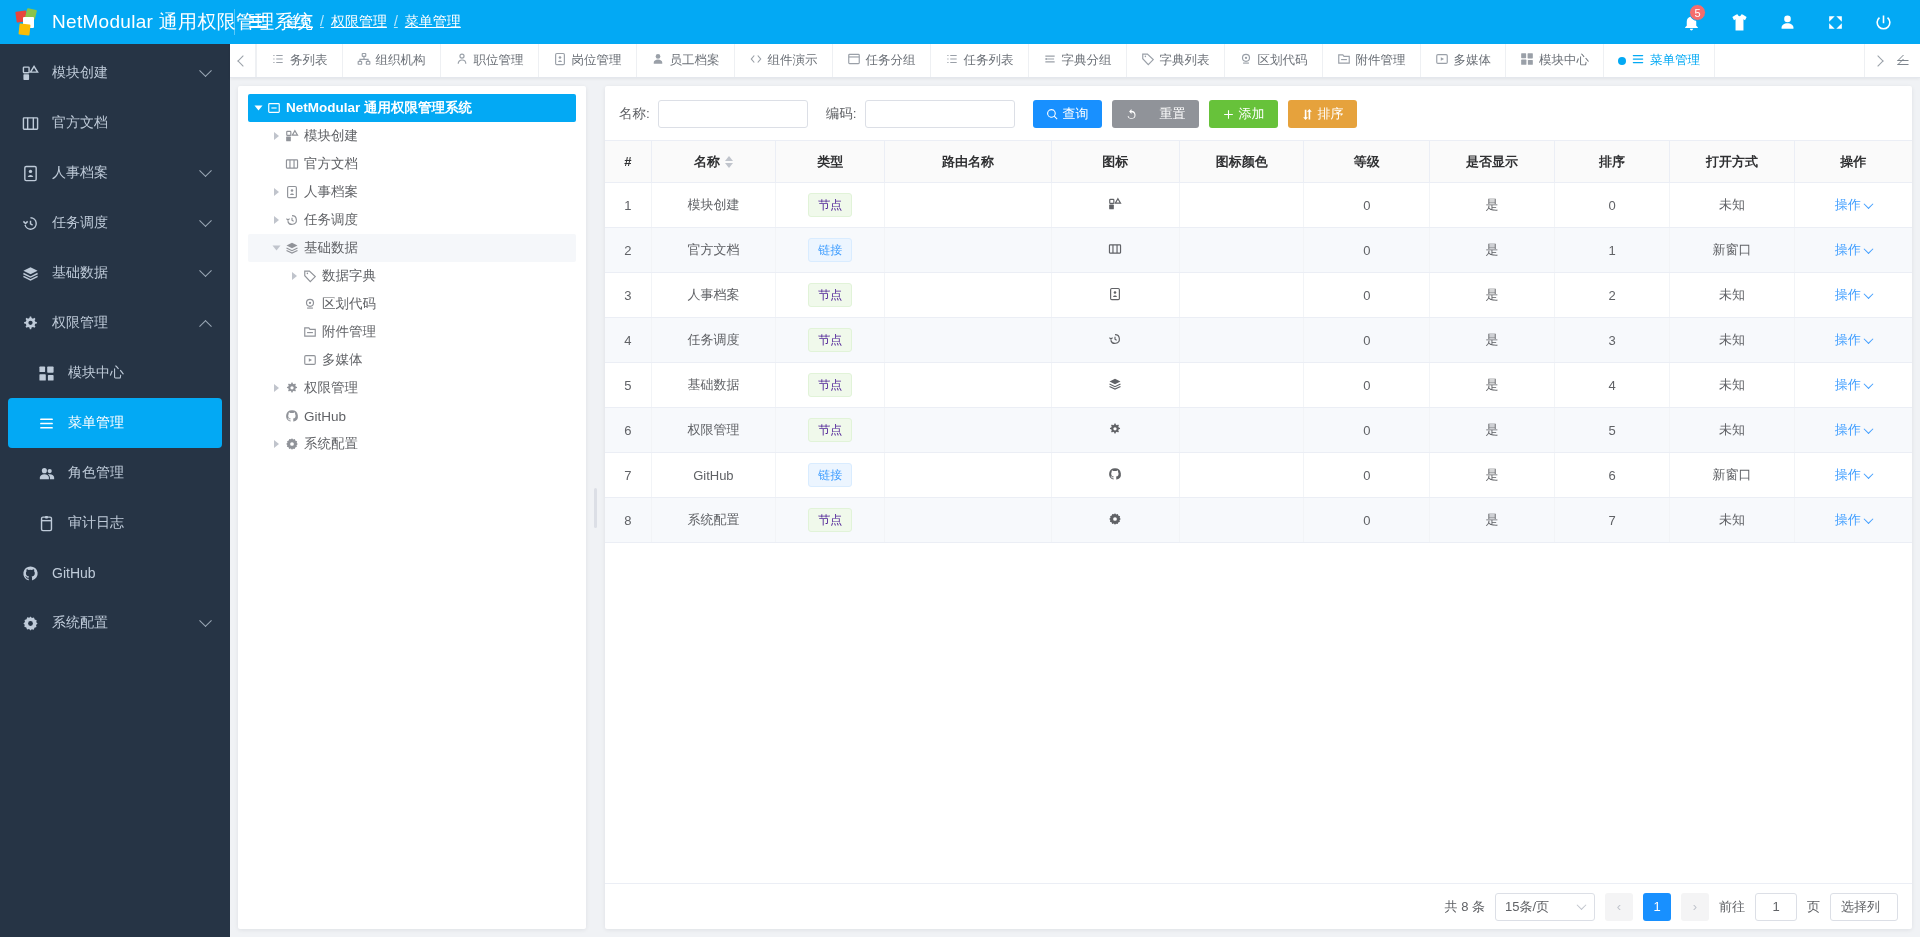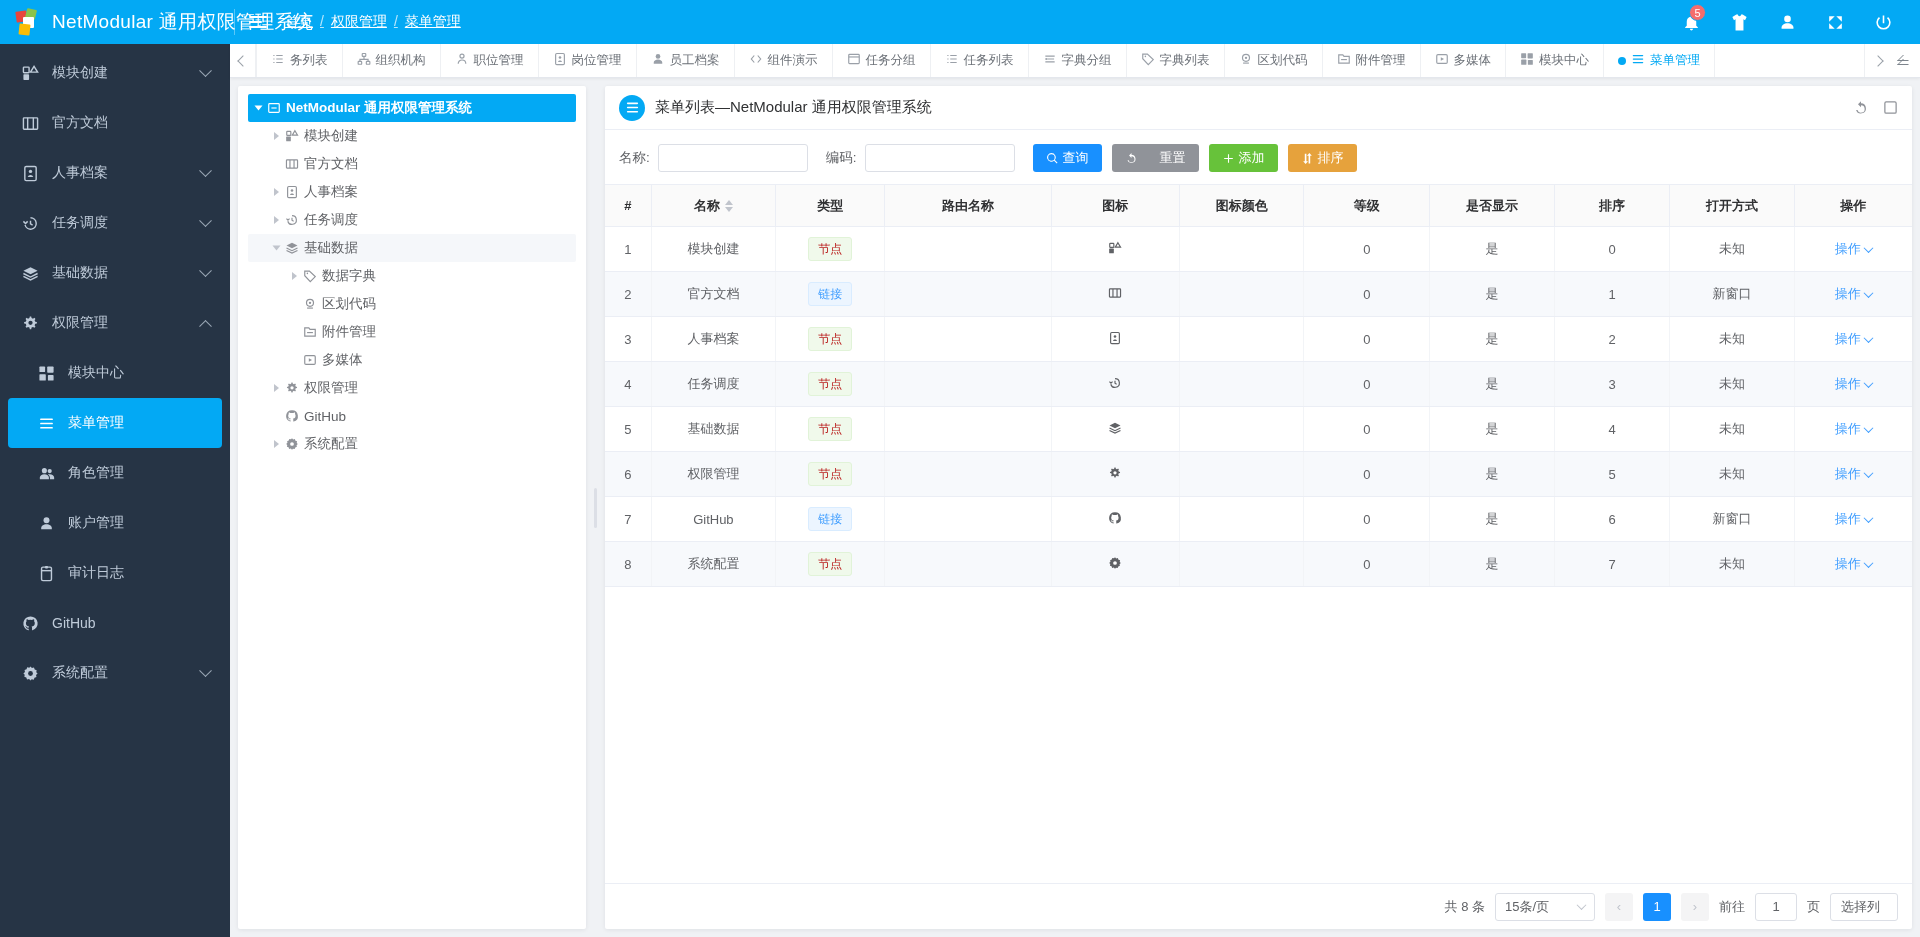--- a/index.html
+++ b/index.html
@@ -149,21 +149,21 @@
     height: 45px; font-size: 13px; color: #606266; text-align: center;
     border-bottom: 1px solid #ebeef5; border-right: 1px solid #f2f4f7;
   }
   tbody td:last-child { border-right: none; }
   tbody tr:nth-child(even) { background: #f7f9fc; }
   .sorter { display: inline-flex; flex-direction: column; gap: 2px; margin-left: 5px; vertical-align: middle; }
   .sorter i { display: block; width: 0; height: 0; border-left: 4px solid transparent; border-right: 4px solid transparent; }
   .sorter .up { border-bottom: 5px solid #c0c4cc; }
   .sorter .dn { border-top: 5px solid #c0c4cc; }
   .tag { display: inline-block; padding: 2px 9px; border-radius: 3px; font-size: 12px; line-height: 18px; }
-  .tag.node { color: #b91c1c; background: #f0f9eb; border: 1px solid #e1f3d8; }
+  .tag.node { color: #4c1d95; background: #f0f9eb; border: 1px solid #e1f3d8; }
   .tag.link { color: #409eff; background: #ecf5ff; border: 1px solid #d9ecff; }
   .cellico svg { fill: #606266; }
   .op { color: #409eff; cursor: pointer; display: inline-flex; align-items: center; gap: 4px; font-size: 13px; }
   .op .oc { width: 7px; height: 7px; border-right: 1.4px solid #409eff; border-bottom: 1.4px solid #409eff; transform: rotate(45deg) translate(-1px,-1px); }
 
   
   .pager { height: 46px; flex: none; display: flex; align-items: center; justify-content: flex-end; gap: 10px; padding: 0 14px; border-top: 1px solid #ebeef5; }
   .ptxt { font-size: 13px; color: #606266; white-space: nowrap; }
   .psel {
     height: 28px; min-width: 100px; border: 1px solid #dcdfe6; border-radius: 3px; display: flex;
@@ -336,29 +336,20 @@
                 <path d="M9 13c-3.6 0-6.4 2-6.4 4.6V20h12.8v-2.4C15.4 15 12.6 13 9 13z"></path>
                 <circle cx="16.5" cy="8.5" r="3"></circle>
                 <path d="M16.5 13c-1 0-1.9.2-2.7.5 1.8 1 3 2.6 3 4.5V20h6v-2.4c0-2.4-2.7-4.6-6.3-4.6z"></path>
               </svg>
             </span>
           <span class="slabel">角色管理</span>
         </div>
         <div class="snav-item">
           <span class="sico">
               <svg width="17" height="17" viewBox="0 0 24 24">
-                <circle cx="12" cy="7.5" r="4.2"></circle>
-                <path d="M12 13c-4.2 0-7.5 2.4-7.5 5.4V20h15v-1.6c0-3-3.3-5.4-7.5-5.4z"></path>
-              </svg>
-            </span>
-          <span class="slabel">账户管理</span>
-        </div>
-        <div class="snav-item">
-          <span class="sico">
-              <svg width="17" height="17" viewBox="0 0 24 24">
                 <rect x="5" y="3" width="14" height="19" rx="2" fill="none" stroke="#bfcbd9" stroke-width="2"></rect>
                 <path d="M5 8h14" stroke="#bfcbd9" stroke-width="2"></path>
                 <rect x="10" y="1.5" width="4" height="3.5" rx="1"></rect>
               </svg>
             </span>
           <span class="slabel">审计日志</span>
         </div>
       </div>
       <div class="snav-item">
         <span class="sico">
@@ -650,42 +641,20 @@
                 <span>系统配置</span>
               </div>
             </div>
         </div>
 
         <div class="splitter">
             <s></s>
           </div>
 
         <div class="card list-panel">
-          <div class="card-head">
-            <span class="round-ico">
-                <svg width="15" height="15" viewBox="0 0 24 24">
-                  <rect x="3" y="4" width="18" height="2.6" rx="1.3"></rect>
-                  <rect x="3" y="10.7" width="18" height="2.6" rx="1.3"></rect>
-                  <rect x="3" y="17.4" width="18" height="2.6" rx="1.3"></rect>
-                </svg>
-              </span>
-            <span class="card-title">菜单列表—NetModular 通用权限管理系统</span>
-            <span class="head-acts">
-              <span class="hact">
-                  <svg width="16" height="16" viewBox="0 0 24 24">
-                    <path d="M12 5V2L7.5 6.5 12 11V8a5.5 5.5 0 1 1-5.3 7h-2.1A7.6 7.6 0 1 0 12 5z"></path>
-                  </svg>
-                </span>
-              <span class="hact">
-                  <svg width="15" height="15" viewBox="0 0 24 24">
-                    <rect x="3" y="3" width="18" height="18" rx="2" fill="none" stroke="#909399" stroke-width="2"></rect>
-                  </svg>
-                </span>
-            </span>
-          </div>
 
           <div class="toolbar">
             <span class="fld">
               <label>名称:</label>
               <input type="text" placeholder="" style="">
             </span>
             <span class="fld ml">
               <label>编码:</label>
               <input type="text" placeholder="" style="">
             </span>

